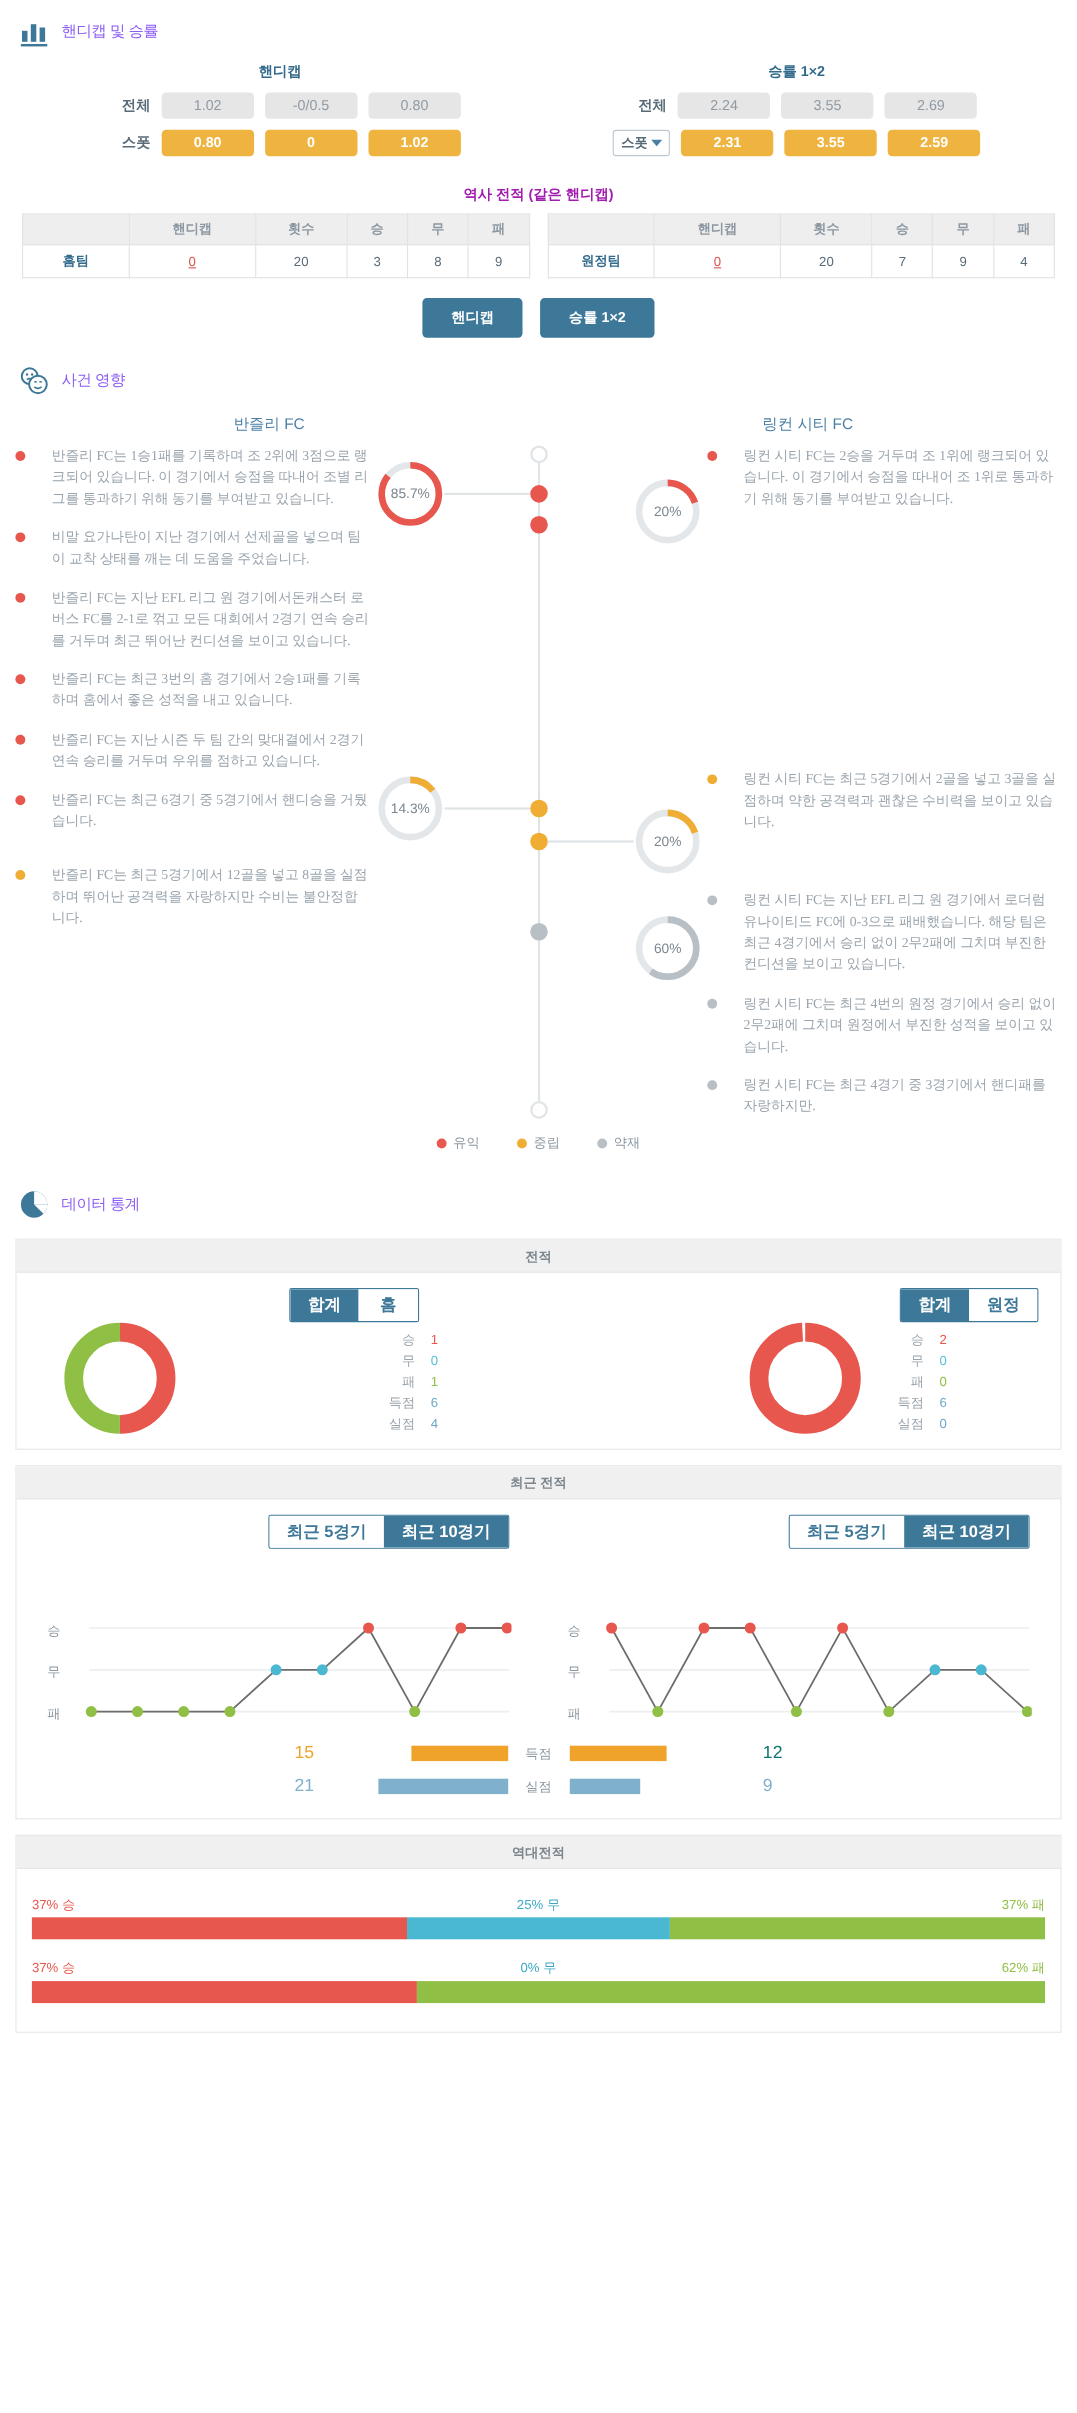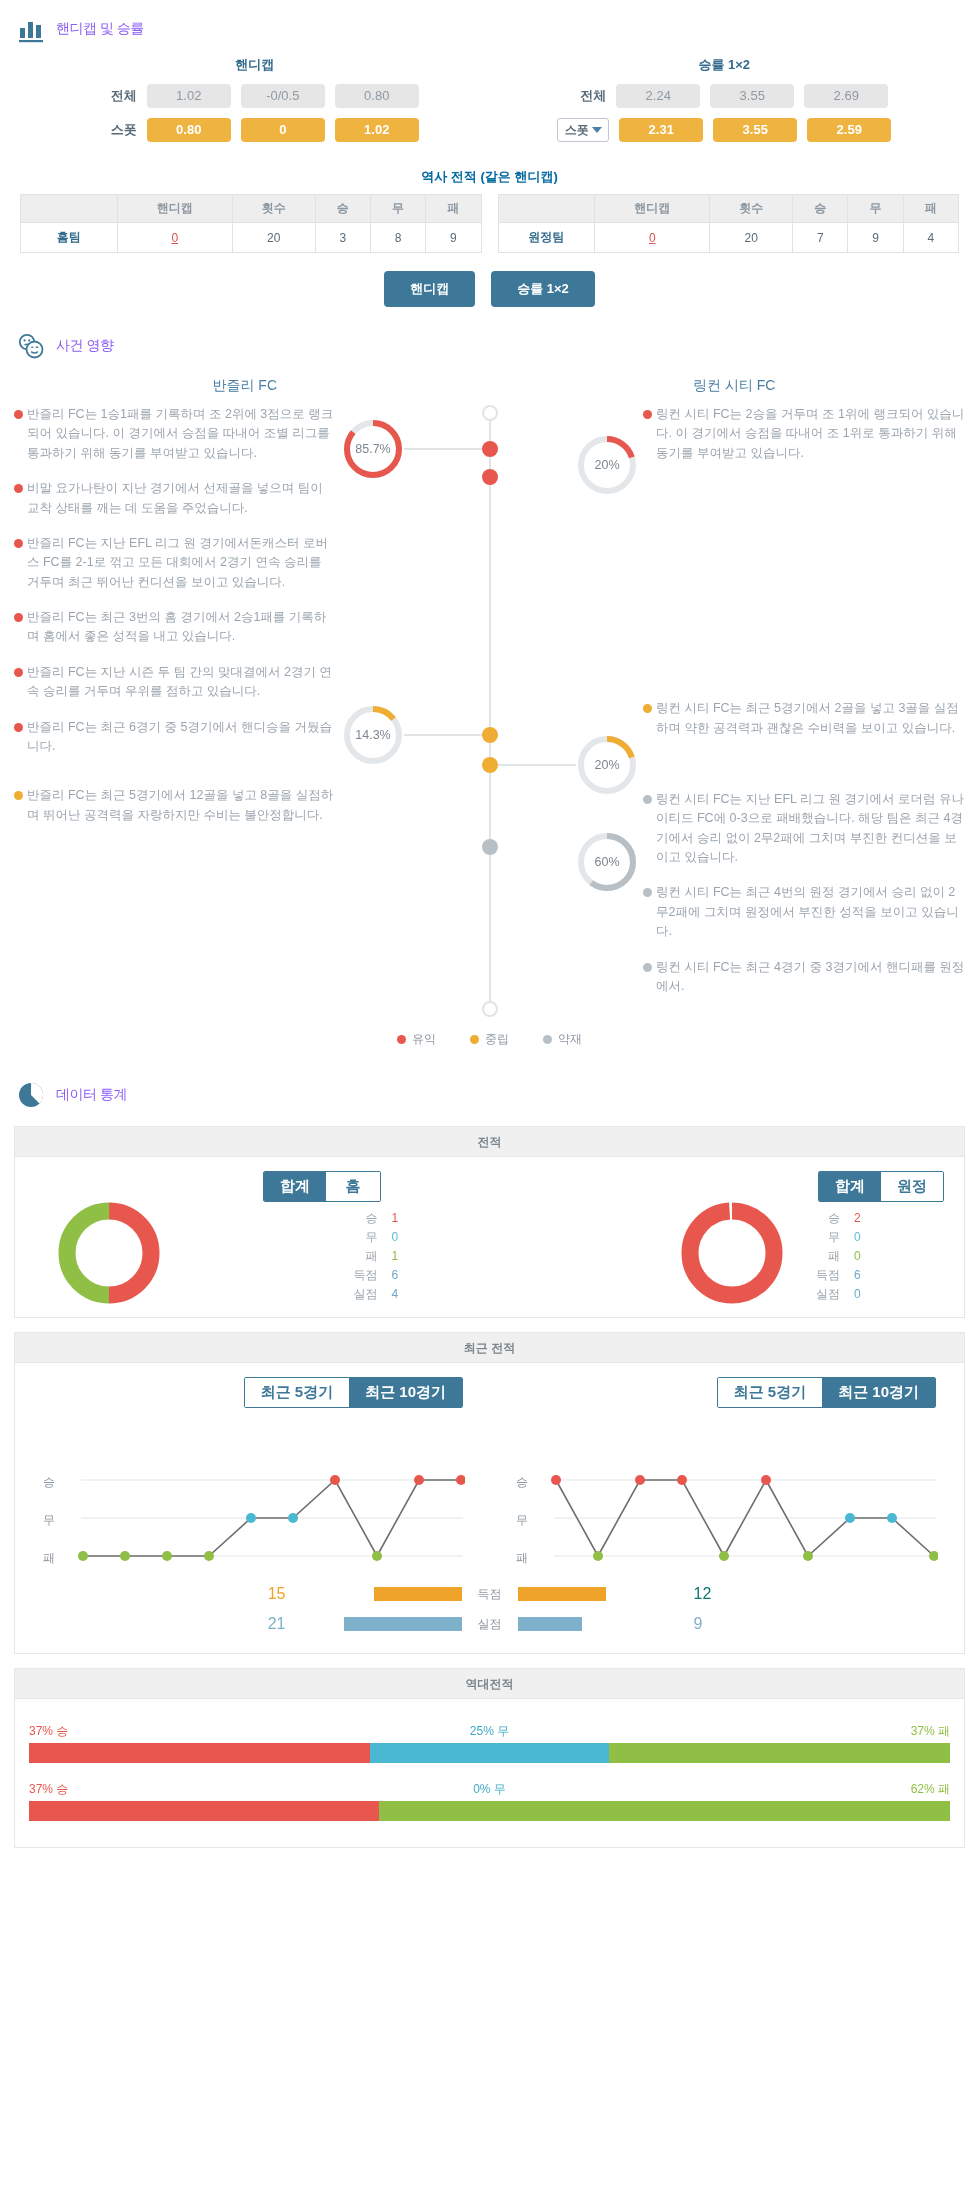--- a/index.html
+++ b/index.html
@@ -46,21 +46,21 @@
   .odds-cell.amber { background:#efb33f; color:#ffffff; font-weight:bold; }
   .spot-select {
     width: 52px; height: 24px; border:1px solid #bfc8d0; background:#fff;
     border-radius:3px; display:flex; align-items:center; justify-content:center;
     gap:3px; font-size:12px; color:#5a6b78; font-weight:bold;
   }
   .chev { width:0;height:0;border-left:5px solid transparent;border-right:5px solid transparent;border-top:6px solid #4a7fa5; }
 
   
   .hist-title {
-    text-align:center; font-size:13px; font-weight:bold; color:#0369a1;
+    text-align:center; font-size:13px; font-weight:bold; color:#a21caf;
     margin: 16px 0 8px 0;
   }
   .hist-wrap { display:flex; gap:16px; padding: 0 20px; }
   .hist-tbl { flex:1 1 50%; border-collapse: collapse; font-size:12px; }
   .hist-tbl th {
     background:#eeeeee; color:#8c97a1; font-weight:bold; height:28px;
     border:1px solid #e2e2e2; font-size:12px;
   }
   .hist-tbl td {
     height:30px; text-align:center; border:1px solid #e2e2e2; color:#5a6b78;
@@ -78,21 +78,21 @@
   
   .ei-wrap { position:relative; padding: 4px 0 0 0; }
   .ei-teams { display:flex; }
   .ei-team-name {
     flex:1 1 50%; text-align:center; font-size:14px; color:#4a7fa5; font-weight:normal;
     padding: 4px 0 10px 0;
   }
   .ei-body { position:relative; height: 620px; }
   .ei-left { position:absolute; left:14px; top:0; width:322px; }
   .ei-right { position:absolute; right:14px; top:0; width:322px; }
-  .bullet { display:flex; gap:4px; margin-bottom:16px; }
+  .bullet { display:flex; gap:24px; margin-bottom:16px;font-family:Liberation Serif, serif; }
   .bullet .dot {
     width:9px;height:9px;border-radius:50%;flex:0 0 9px;margin-top:5px;
   }
   .bullet .txt { font-size:12.5px; line-height:1.55; color:#9aa4ad; }
   .bullet.right { flex-direction: row; }
   .dot.good { background:#e8574d; }
   .dot.neutral { background:#f0ad33; }
   .dot.bad { background:#b8c0c6; }
 
   .axis-line {
@@ -416,21 +416,21 @@
         <div class="bullet right" style="margin-top:52px;">
           <span class="dot bad"></span>
           <span class="txt">링컨 시티 FC는 지난 EFL 리그 원 경기에서 로더럼 유나이티드 FC에 0-3으로 패배했습니다. 해당 팀은 최근 4경기에서 승리 없이 2무2패에 그치며 부진한 컨디션을 보이고 있습니다.</span>
         </div>
         <div class="bullet right">
           <span class="dot bad"></span>
           <span class="txt">링컨 시티 FC는 최근 4번의 원정 경기에서 승리 없이 2무2패에 그치며 원정에서 부진한 성적을 보이고 있습니다.</span>
         </div>
         <div class="bullet right">
           <span class="dot bad"></span>
-          <span class="txt">링컨 시티 FC는 최근 4경기 중 3경기에서 핸디패를 원정에서.</span>
+          <span class="txt">링컨 시티 FC는 최근 4경기 중 3경기에서 핸디패를 자랑하지만.</span>
         </div>
       </div>
     </div>
 
     <div class="legend">
       <span class="legend-item">
         <i class="d" style="background:#e8574d"></i>
         <span>유익</span>
       </span>
       <span class="legend-item">

